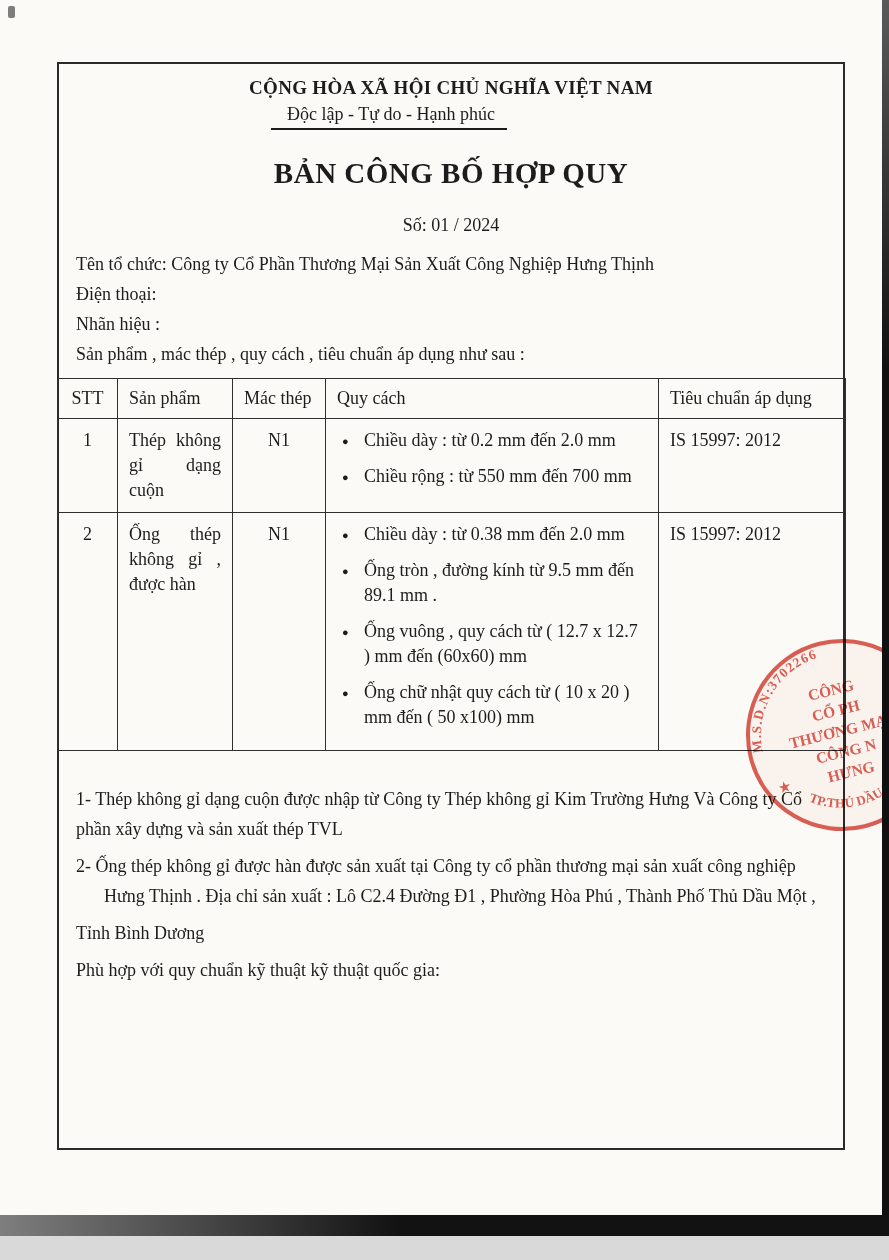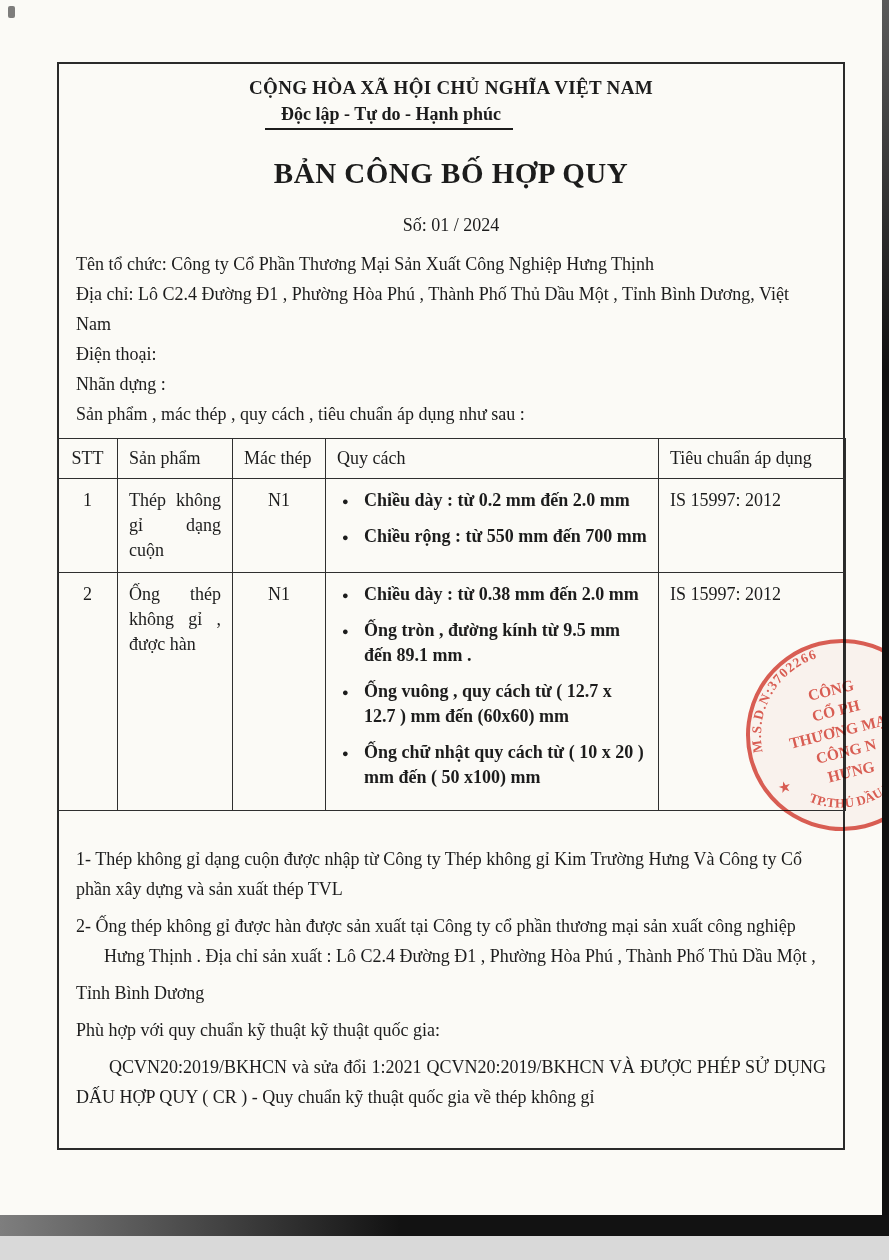--- a/index.html
+++ b/index.html
@@ -9,37 +9,37 @@
     background:#fbfaf6; overflow:hidden;
     font-family:"Liberation Serif", serif; color:#1c1c1c;
   }
   .frame {
     position:absolute; left:57px; top:62px; width:788px; height:1088px;
     border:2px solid #2a2a2a; padding:13px 17px 0 17px;
   }
   .nh1 { text-align:center; font-weight:bold; font-size:19px; letter-spacing:.3px; }
   .nh2 { text-align:center; margin-top:5px; transform:translateX(-62px); }
   .nh2 span {
-    display:inline-block; font-weight:bold; font-size:18px;
+    display:inline-block; font-weight:normal; font-size:18px;
     border-bottom:2px solid #1c1c1c; padding:0 12px 3px 16px;
   }
   .doc-title { text-align:center; font-weight:bold; font-size:29px; letter-spacing:.5px; margin-top:27px; }
   .doc-number { text-align:center; font-size:18px; margin-top:25px; }
   .body-text { margin-top:13px; font-size:18px; line-height:30px; }
   .body-text p { margin:0; }
   .bt-indent { margin-left:8px; }
   table { border-collapse:collapse; table-layout:fixed;
           width:788px; margin-left:-19px; margin-top:9px; font-size:18px;padding-left:32px; }
   th,td { border:1.6px solid #2f2f2f; }
   th { font-weight:normal; text-align:left; padding:9px 11px; font-size:18px; }
   .c { text-align:center; }
   td { vertical-align:top; padding:9px 11px; line-height:25px; }
   td.prod { text-align:justify; }
   ul.specs { list-style:none; }
-  ul.specs li { position:relative; padding-left:27px; margin-bottom:11px;font-weight:bold; }
+  ul.specs li { position:relative; padding-left:27px; margin-bottom:11px; }
   ul.specs li::before { content:"●"; position:absolute; left:5px; top:1px; font-size:11px; }
   .notes { margin-top:33px; font-size:18px; line-height:30px; }
   .notes p { margin:0 0 7px 0; }
   .note-num  { margin-left:19px; }
   .note-hang { margin-left:19px; padding-left:28px; text-indent:-28px; }
   .note-flat { margin-left:0; }
   .note-ind8 { margin-left:8px; }
   .qcvn { margin-left:-14px; text-align:justify; text-indent:33px; }
   .stamp-wrap {
     position:absolute; left:741px; top:634px; width:202px; height:202px;
@@ -65,23 +65,22 @@
     <div class="nh1">CỘNG HÒA XÃ HỘI CHỦ NGHĨA VIỆT NAM</div>
     <div class="nh2">
       <span>Độc lập - Tự do - Hạnh phúc</span>
     </div>
 
     <div class="doc-title">BẢN CÔNG BỐ HỢP QUY</div>
     <div class="doc-number">Số: 01 / 2024</div>
 
     <div class="body-text">
       <p>Tên tổ chức: Công ty Cổ Phần Thương Mại Sản Xuất Công Nghiệp Hưng Thịnh</p>
-      <p>Địa chỉ: Lô C2.4 Đường Đ1 , Phường Hòa Phú , Thành Phố Thủ Dầu Một , Tỉnh Bình Dương, Việt Nam</p>
       <p>Điện thoại:</p>
-      <p class="bt-indent">Nhãn dựng :</p>
+      <p class="bt-indent">Nhãn hiệu :</p>
       <p class="bt-indent">Sản phẩm , mác thép , quy cách , tiêu chuẩn áp dụng như sau :</p>
     </div>
 
     <table>
       <colgroup>
         <col style="width:60px">
           <col style="width:115px">
           <col style="width:93px">
         <col style="width:333px">
           <col style="width:187px">
@@ -123,21 +122,20 @@
           <td>IS 15997: 2012</td>
         </tr>
       </tbody>
     </table>
 
     <div class="notes">
       <p class="note-num">1- Thép không gỉ dạng cuộn được nhập từ Công ty Thép không gỉ Kim Trường Hưng Và Công ty Cổ phần xây dựng và sản xuất thép TVL</p>
       <p class="note-hang">2- Ống thép không gỉ được hàn được sản xuất tại Công ty cổ phần thương mại sản xuất công nghiệp Hưng Thịnh . Địa chỉ sản xuất : Lô C2.4 Đường Đ1 , Phường Hòa Phú , Thành Phố Thủ Dầu Một ,</p>
       <p class="note-flat">Tỉnh Bình Dương</p>
       <p class="note-ind8">Phù hợp với quy chuẩn kỹ thuật kỹ thuật quốc gia:</p>
-      <p class="qcvn">QCVN20:2019/BKHCN và sửa đổi 1:2021 QCVN20:2019/BKHCN VÀ ĐƯỢC PHÉP SỬ DỤNG DẤU HỢP QUY ( CR ) -  Quy chuẩn kỹ thuật quốc gia về thép không gỉ</p>
     </div>
 
   </div>
 
   <svg class="stamp-wrap" viewBox="0 0 202 202" width="202" height="202">
     <defs>
       <path id="arcTop" d="M 20 101 A 81 81 0 0 1 182 101"></path>
       <path id="arcBottom" d="M 31 133 A 81 81 0 0 0 171 133"></path>
     </defs>
     <circle cx="101" cy="101" r="94" fill="rgba(216,73,62,0.05)" stroke="#d8493e" stroke-width="4"></circle>

